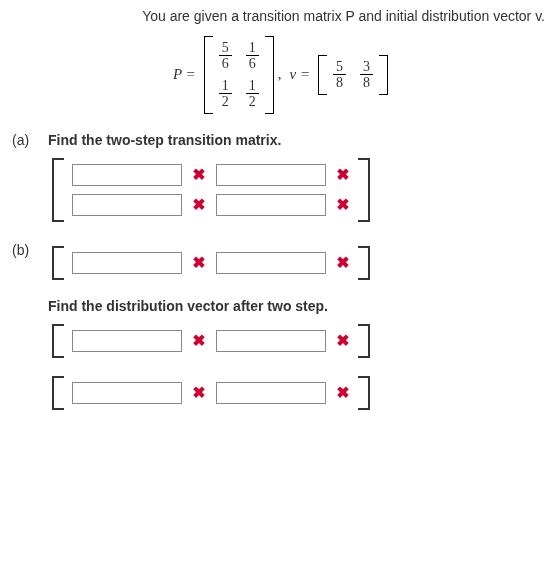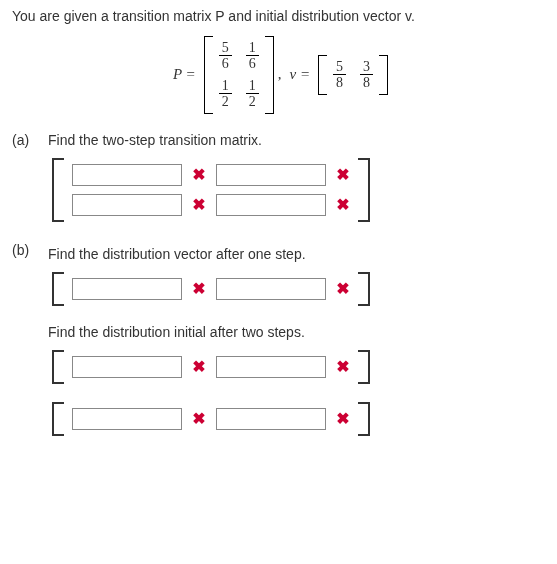--- a/index.html
+++ b/index.html
@@ -6,20 +6,21 @@
     font-family: Arial, Helvetica, sans-serif;
     font-size: 14px;
     color: #333;
     margin: 0;
     padding: 8px 12px;
     width: 557px;
     box-sizing: border-box;
   }
   .intro {
     margin-bottom: 12px;
+    text-align: right;
   }
   .matrix-row {
     display: flex;
     align-items: center;
     justify-content: center;
     gap: 4px;
     margin: 8px 0 18px 0;
     font-family: "Times New Roman", serif;
     font-size: 15px;
   }
@@ -55,21 +56,21 @@
   }
   .frac .num { border-bottom: 1px solid #000; padding: 0 3px; }
   .frac .den { padding: 0 3px; }
   .part {
     display: flex;
     gap: 14px;
     margin-top: 6px;
   }
   .part-label { min-width: 22px; }
   .part-body { flex: 1; }
-  .prompt { margin-bottom: 10px; }
+  .prompt { margin-bottom: 10px; font-weight: bold; }
   .answer-matrix {
     display: inline-flex;
     align-items: stretch;
     margin-bottom: 14px;
     margin-left: 4px;
   }
   .ab-bracket-l, .ab-bracket-r {
     width: 10px;
     border-top: 2px solid #333;
     border-bottom: 2px solid #333;
@@ -183,37 +184,36 @@
       <span class="ab-bracket-r"></span>
     </div>
   </div>
 </div>
 
 <div class="part">
   <div class="part-label">(b)</div>
   <div class="part-body">
 
     <div class="sub-section">
-      <div class="prompt">Find the distribution vector after one step.</div>
       <div class="answer-matrix">
         <span class="ab-bracket-l"></span>
         <span class="ab-body">
           <span class="ab-row">
             <input class="cell" style="">
             <span class="x-icon">✖</span>
             <input class="cell" style="">
             <span class="x-icon">✖</span>
           </span>
         </span>
         <span class="ab-bracket-r"></span>
       </div>
     </div>
 
     <div class="sub-section">
-      <div class="prompt">Find the distribution initial after two steps.</div>
+      <div class="prompt">Find the distribution vector after two step.</div>
       <div class="answer-matrix">
         <span class="ab-bracket-l"></span>
         <span class="ab-body">
           <span class="ab-row">
             <input class="cell" style="">
             <span class="x-icon">✖</span>
             <input class="cell" style="">
             <span class="x-icon">✖</span>
           </span>
         </span>

